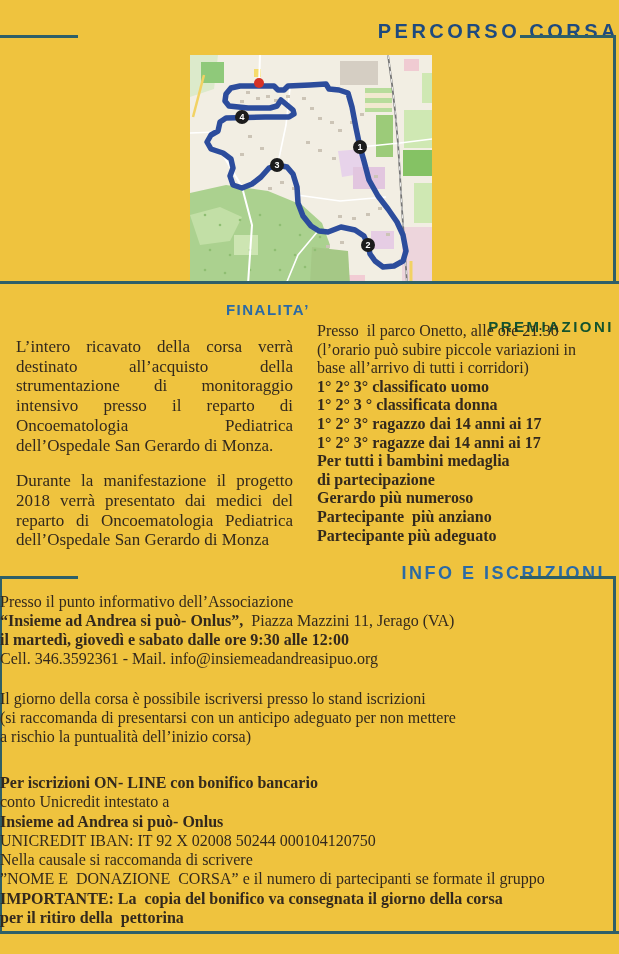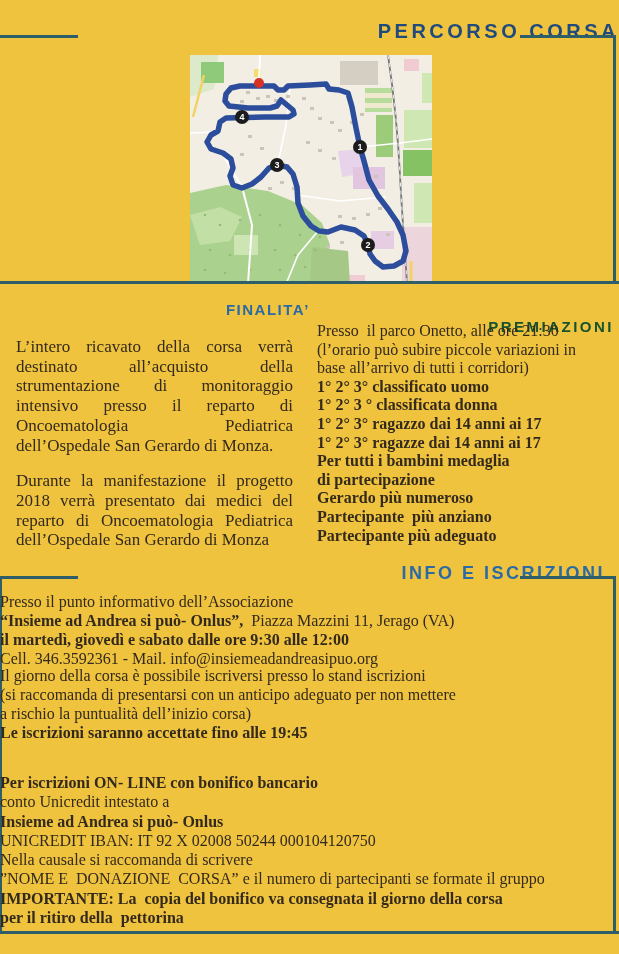--- a/index.html
+++ b/index.html
@@ -31,21 +31,21 @@
 
   #premiazioni-body{
     position:absolute;left:317px;top:322px;width:300px;
     font-size:16px;line-height:18.6px;
   }
   .pw{white-space:pre-wrap;}
   .b{font-weight:bold;}
 
   .centerblock{position:absolute;left:0;width:619px;text-align:left;font-size:16px;line-height:19px;}
   #info-body{top:592px;}
-  #registration-body{top:666px;}
+  #registration-body{top:689px;}
   #bank-body{top:773px;line-height:19.3px;}
 </style>
 </head>
 <body>
 
 <div id="title" class="hdr">PERCORSO CORSA</div>
 
 <svg id="map" viewBox="0 0 242 229" xmlns="http://www.w3.org/2000/svg">
   <rect width="242" height="229" fill="#F2EEE3"></rect>
 
@@ -207,21 +207,20 @@
   <div class="pw">Presso il punto informativo dell’Associazione</div>
   <div class="pw"><span class="b">“Insieme ad Andrea si può- Onlus”,</span><span>  Piazza Mazzini 11, Jerago (VA)</span></div>
   <div class="pw b">il martedì, giovedì e sabato dalle ore 9:30 alle 12:00</div>
   <div class="pw">Cell. 346.3592361 - Mail. info@insiemeadandreasipuo.org</div>
 </div>
 
 <div id="registration-body" class="centerblock">
   <div class="pw">Il giorno della corsa è possibile iscriversi presso lo stand iscrizioni</div>
   <div class="pw">(si raccomanda di presentarsi con un anticipo adeguato per non mettere</div>
   <div class="pw">a rischio la puntualità dell’inizio corsa)</div>
-  <div class="pw b">Le iscrizioni saranno accettate fino alle 19:45</div>
 </div>
 
 <div id="bank-body" class="centerblock">
   <div class="pw b">Per iscrizioni ON- LINE con bonifico bancario</div>
   <div class="pw">conto Unicredit intestato a</div>
   <div class="pw b">Insieme ad Andrea si può- Onlus</div>
   <div class="pw">UNICREDIT IBAN: IT 92 X 02008 50244 000104120750</div>
   <div class="pw">Nella causale si raccomanda di scrivere</div>
   <div class="pw">”NOME E  DONAZIONE  CORSA” e il numero di partecipanti se formate il gruppo</div>
   <div class="pw b">IMPORTANTE: La  copia del bonifico va consegnata il giorno della corsa</div>

